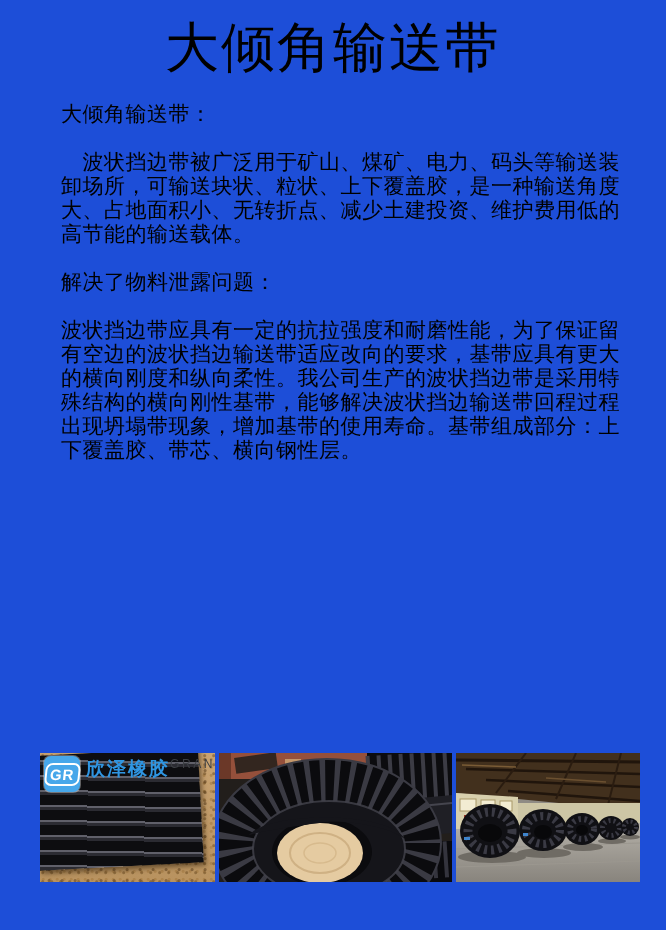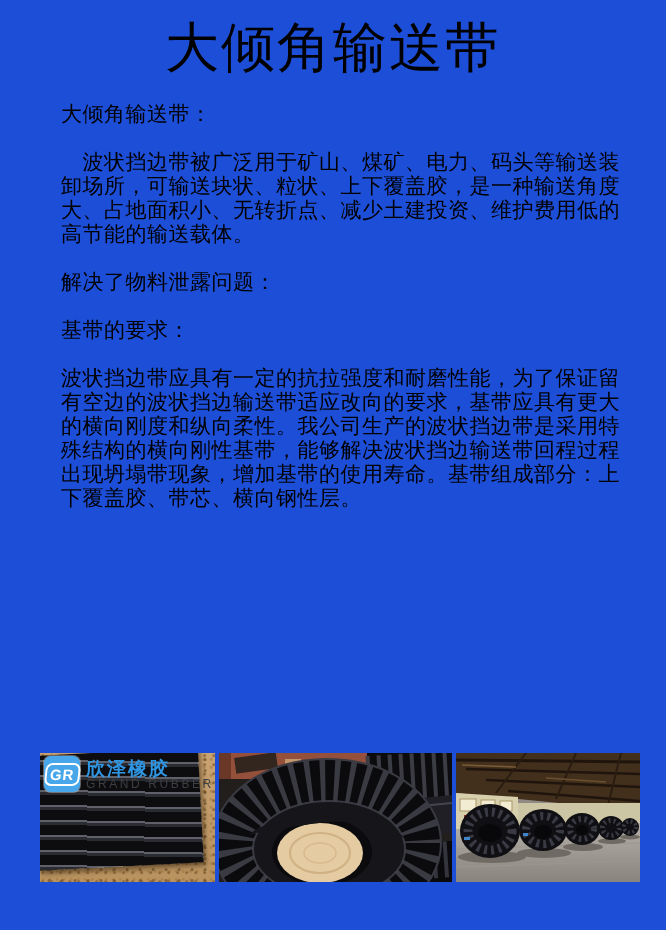--- a/index.html
+++ b/index.html
@@ -74,21 +74,21 @@
   .logo-badge span{
     border:2px solid #ffffff;
     border-radius:7px;
     padding:1px 3px;
     color:#ffffff;
     font-weight:700;
     font-size:15px;
     letter-spacing:1px;
     transform:skewX(-6deg);
   }
-  .logo-text{display:flex;flex-direction:column;padding-top:3px;}
+  .logo-text{display:flex;flex-direction:row;padding-top:3px;}
   .logo-cn{
     color:#2f96e3;
     font-size:19px;
     font-weight:700;
     letter-spacing:2px;
     line-height:20px;
     white-space:nowrap;
   }
   .logo-en{
     color:#3c3f44;
@@ -102,21 +102,20 @@
 <body>
 
 <div class="page">
 
   <h1 class="page-title">大倾角输送带</h1>
 
   <div class="content">
     <p>大倾角输送带：</p>
     <p>　波状挡边带被广泛用于矿山、煤矿、电力、码头等输送装卸场所，可输送块状、粒状、上下覆盖胶，是一种输送角度大、占地面积小、无转折点、减少土建投资、维护费用低的高节能的输送载体。</p>
     <p>解决了物料泄露问题：</p>
-    <p>基带的要求：</p>
     <p>波状挡边带应具有一定的抗拉强度和耐磨性能，为了保证留有空边的波状挡边输送带适应改向的要求，基带应具有更大的横向刚度和纵向柔性。我公司生产的波状挡边带是采用特殊结构的横向刚性基带，能够解决波状挡边输送带回程过程出现坍塌带现象，增加基带的使用寿命。基带组成部分：上下覆盖胶、带芯、横向钢性层。</p>
   </div>
 
   <div class="photo-row">
 
     <div class="photo photo-1">
       <div class="strips"></div>
       <div class="logo">
         <div class="logo-badge">
           <span>GR</span>

